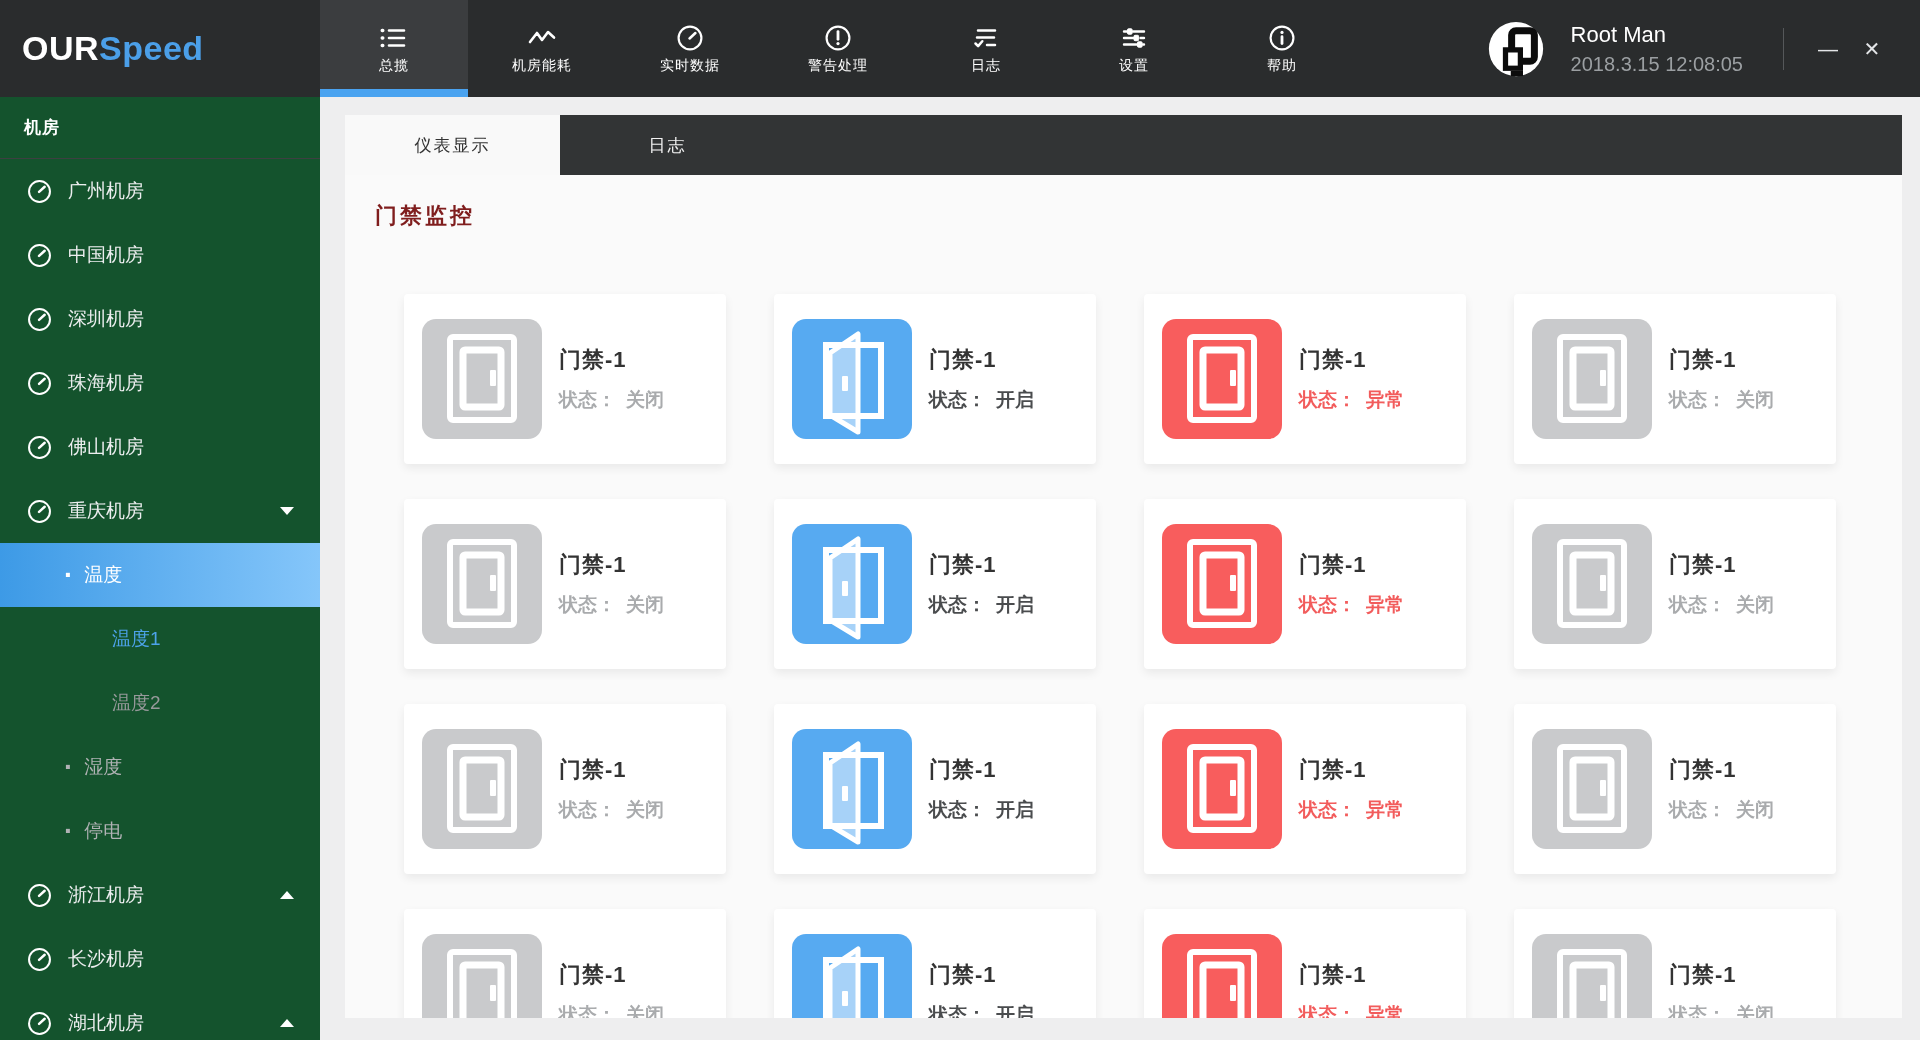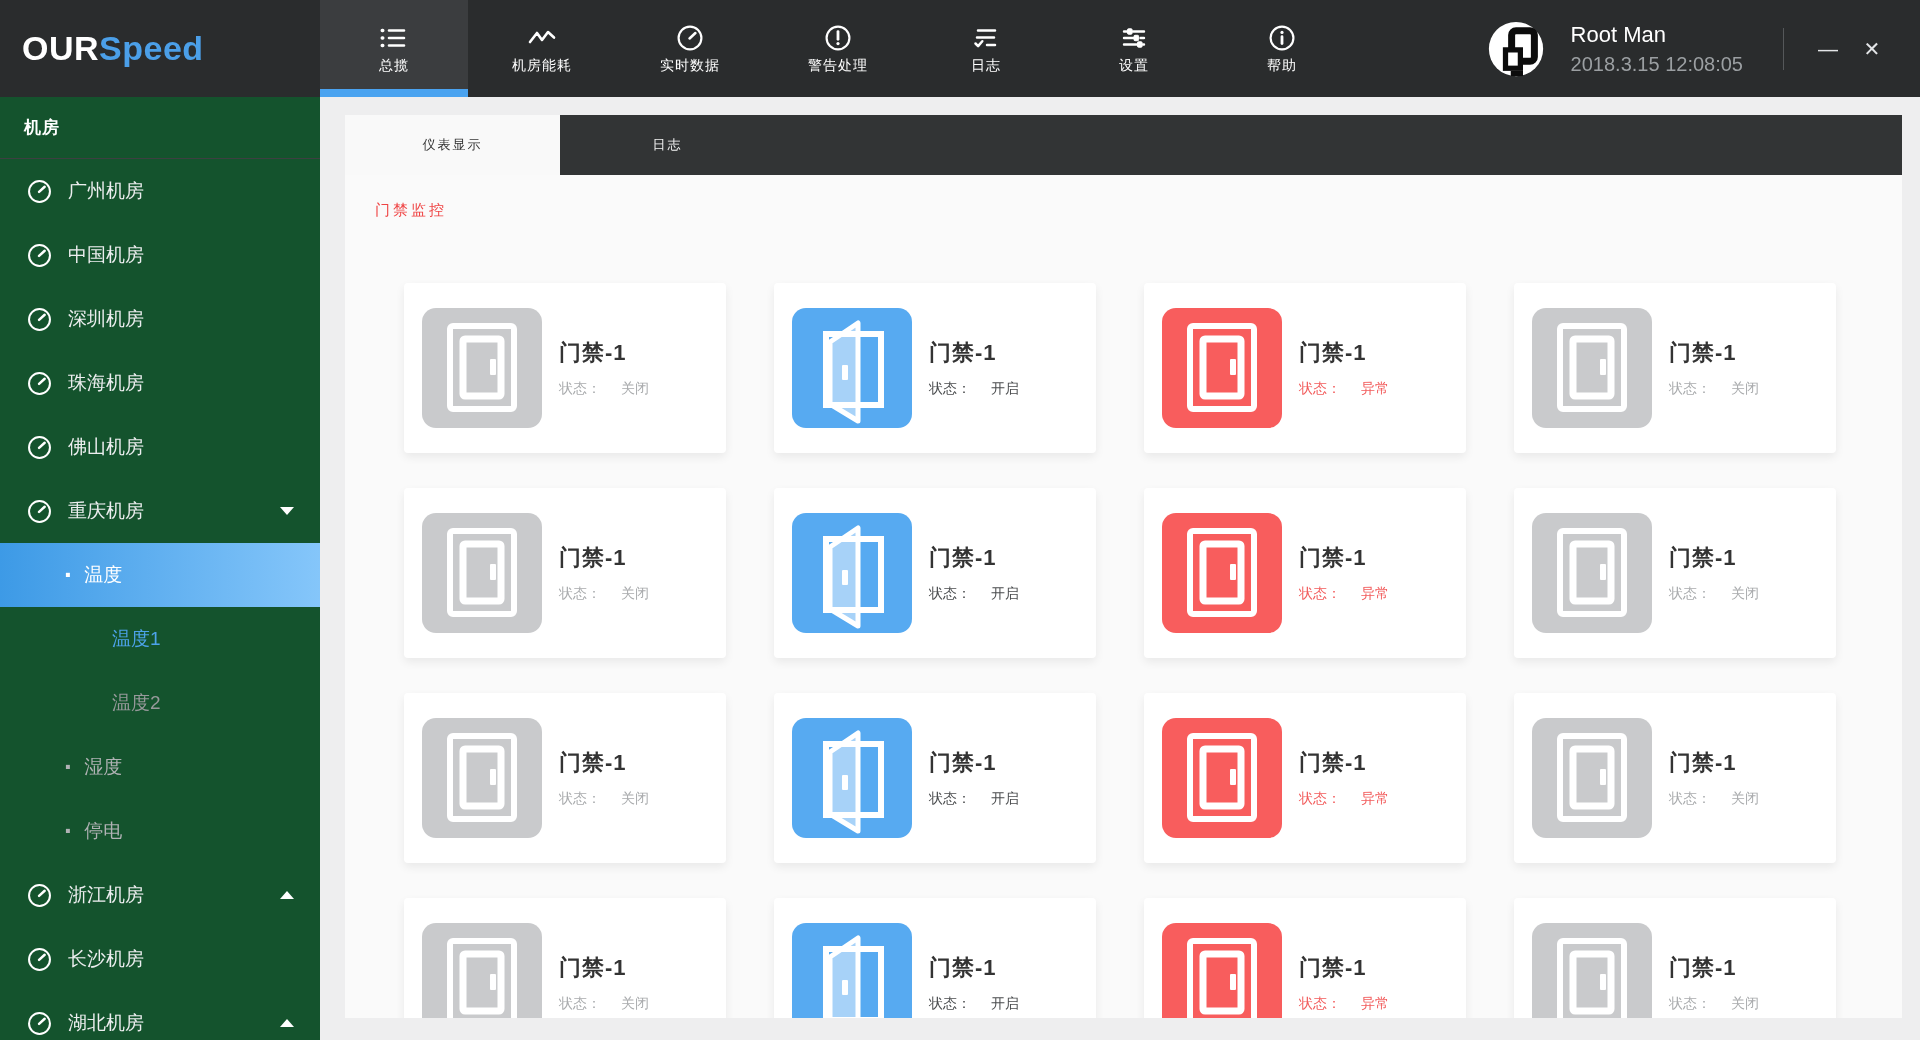--- a/index.html
+++ b/index.html
@@ -36,37 +36,37 @@
   .side-item.lvl1 .bullet::before{content:'·';font-size:28px;font-weight:700;margin-right:11px;line-height:1;}
   .side-item.lvl1.selected{background:linear-gradient(90deg,#3d9ae6,#85c6fa);color:#ffffff;}
   .side-item.lvl2{padding-left:100px;color:#97999b;margin-left:12px;}
   .side-item.lvl2.accent{color:#4da3ea;}
   .caret{margin-left:auto;margin-right:26px;width:0;height:0;}
   .caret.caret-down{border-left:7px solid transparent;border-right:7px solid transparent;border-top:8px solid #ffffff;}
   .caret.caret-up{border-left:7px solid transparent;border-right:7px solid transparent;border-bottom:8px solid #ffffff;}
   
   .main{position:absolute;left:320px;top:97px;width:1600px;height:943px;background:#eeeeef;}
   .tabbar{position:absolute;left:25px;top:18px;right:18px;height:60px;display:flex;}
-  .tab{width:215px;display:flex;align-items:center;justify-content:center;font-size:13px;letter-spacing:2px;cursor:pointer;}
+  .tab{width:215px;display:flex;align-items:center;justify-content:center;font-size:17px;letter-spacing:2px;cursor:pointer;}
   .tab.active{background:#f9f9f9;color:#333;}
   .tab.dark{background:#323435;color:#f2f2f2;}
   .tab-filler{flex:1;background:#323435;}
   .panel{position:absolute;left:25px;top:78px;right:18px;bottom:22px;background:#fafafa;overflow:hidden;}
-  .section-title{margin:26px 0 0 30px;font-size:15px;font-weight:400;color:#ef4444;letter-spacing:3px;}
+  .section-title{margin:26px 0 0 30px;font-size:22px;font-weight:700;color:#7f1d1d;letter-spacing:3px;}
   .cards{display:grid;grid-template-columns:repeat(4,322px);column-gap:48px;row-gap:35px;margin:63px 0 0 59px;}
   .card{width:322px;height:170px;background:#ffffff;border-radius:4px;box-shadow:0 4px 10px rgba(0,0,0,.07);display:flex;align-items:center;padding-left:18px;box-sizing:border-box;cursor:pointer;}
   .tile{width:120px;height:120px;border-radius:14px;flex:none;display:flex;align-items:center;justify-content:center;}
   .tile svg{display:block;width:120px;height:120px;}
   .card.closed .tile{background:#c9cacc;}
   .card.open .tile{background:#57aaf1;}
   .card.abnormal .tile{background:#f85d5d;}
   .card-text{margin-left:17px;}
   .card-title{font-size:22px;font-weight:600;color:#333333;letter-spacing:1px;}
-  .card-status{margin-top:12px;font-size:14px;display:flex;}
-  .card-status .sv{margin-left:20px;}
+  .card-status{margin-top:12px;font-size:19px;display:flex;font-weight:bold;}
+  .card-status .sv{margin-left:10px;}
   .card.closed .card-status{color:#a9abad;}
   .card.open .card-status{color:#4a4c4e;}
   .card.abnormal .card-status{color:#f25c5c;}
 </style>
 </head>
 <body>
 
 <div class="header">
   <div class="logo">
     <span>OUR</span>

